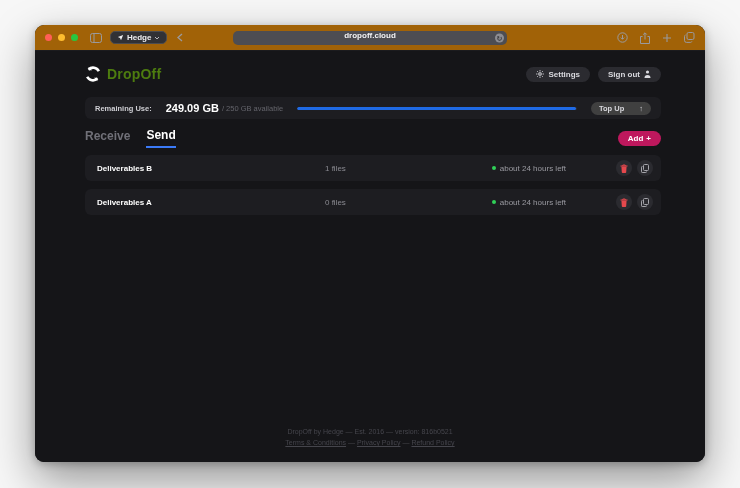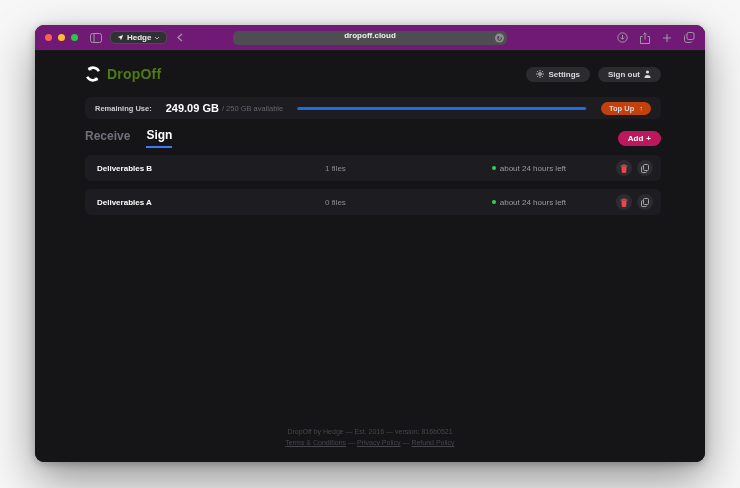--- a/index.html
+++ b/index.html
@@ -12,21 +12,21 @@
   }
   .window {
     position:absolute; left:35px; top:25px; width:670px; height:437px;
     border-radius:9px; overflow:hidden;
     box-shadow:0 18px 45px rgba(0,0,0,.4), 0 2px 8px rgba(0,0,0,.25);
     background:#141417;
     display:flex; flex-direction:column;
   }
   
   .toolbar {
-    height:26px; flex:0 0 26px; background:#701a75;
+    height:26px; flex:0 0 26px; background:#a16207;
     display:flex; align-items:center; padding:0 10px; position:relative;
     border-bottom:1px solid #1b1b1e;
   }
   .lights { display:flex; gap:6px; align-items:center; }
   .light { width:7px; height:7px; border-radius:50%; }
   .light.red { background:#ff5f57; } .light.yellow { background:#febc2e; } .light.green { background:#28c840; }
   .tb-icon { color:#9a9a9e; display:flex; align-items:center; justify-content:center; }
   .sidebar-toggle { margin-left:12px; }
   .profile-pill {
     margin-left:8px; display:flex; align-items:center; gap:3px;
@@ -59,21 +59,21 @@
   .storage-card {
     margin-top:10px; height:22px; background:#1d1d21; border-radius:6px;
     display:flex; align-items:center; padding:0 10px;
   }
   .storage-label { color:#cfcfd4; font-size:7.5px; font-weight:bold; }
   .storage-used { color:#ffffff; font-size:11px; font-weight:bold; margin-left:14px; }
   .storage-total { color:#64646b; font-size:7.5px; margin-left:3px; }
   .progress-track { flex:1; height:3px; background:#2d2d33; border-radius:2px; margin:0 14px; overflow:hidden; }
   .progress-fill { height:100%; background:#1f6ae5; border-radius:2px; }
   .topup-btn {
-    display:flex; align-items:flex-start; gap:5px; background:#c2410c;
+    display:flex; align-items:flex-start; gap:15px; background:#404040;
     border-radius:9px; padding:2px 8px; color:#d9d9de; font-size:7.5px; font-weight:bold;
   }
   .tabs-row { margin-top:10px; display:flex; align-items:center; height:18px; }
   .tab { font-size:12px; font-weight:bold; margin-right:16px; padding-bottom:4px; }
   .tab.inactive { color:#707078; }
   .tab.active { color:#ffffff; border-bottom:2px solid #3b7af7; }
   .add-btn {
     margin-left:auto; background:#be185d; color:#fff; font-size:8px; font-weight:bold;
     border-radius:10px; padding:3px 10px; display:flex; align-items:center; gap:3px;
   }
@@ -207,21 +207,21 @@
         <div class="progress-fill" style="width:99.6%"></div>
       </div>
       <div class="topup-btn">
         <span>Top Up</span>
         <span>↑</span>
       </div>
     </div>
 
     <div class="tabs-row">
       <div class="tab inactive">Receive</div>
-      <div class="tab active">Sign</div>
+      <div class="tab active">Send</div>
       <div class="add-btn">
         <span>Add</span>
         <span>+</span>
       </div>
     </div>
 
     <div class="transfer-row">
       <span class="t-name">Deliverables B</span>
       <span class="t-files">1 files</span>
       <span class="t-status">

